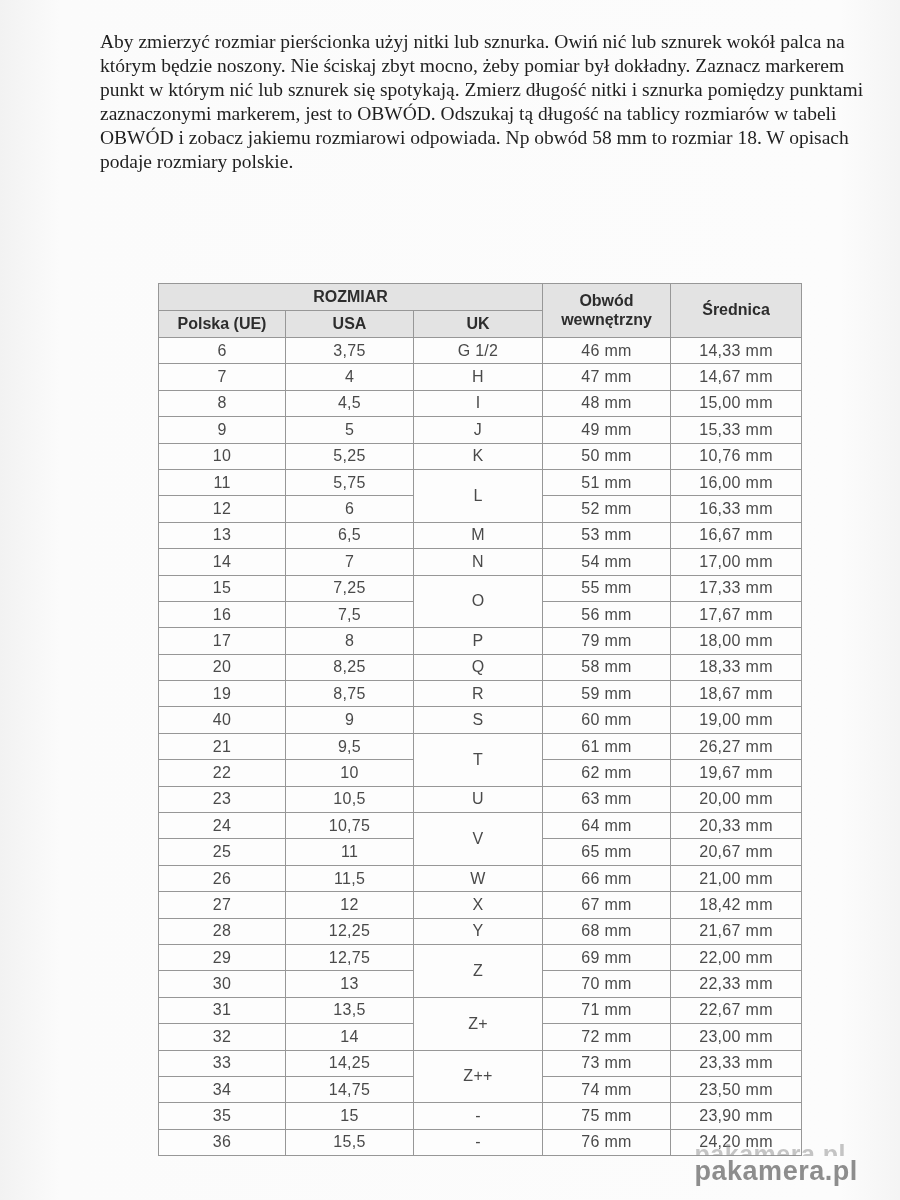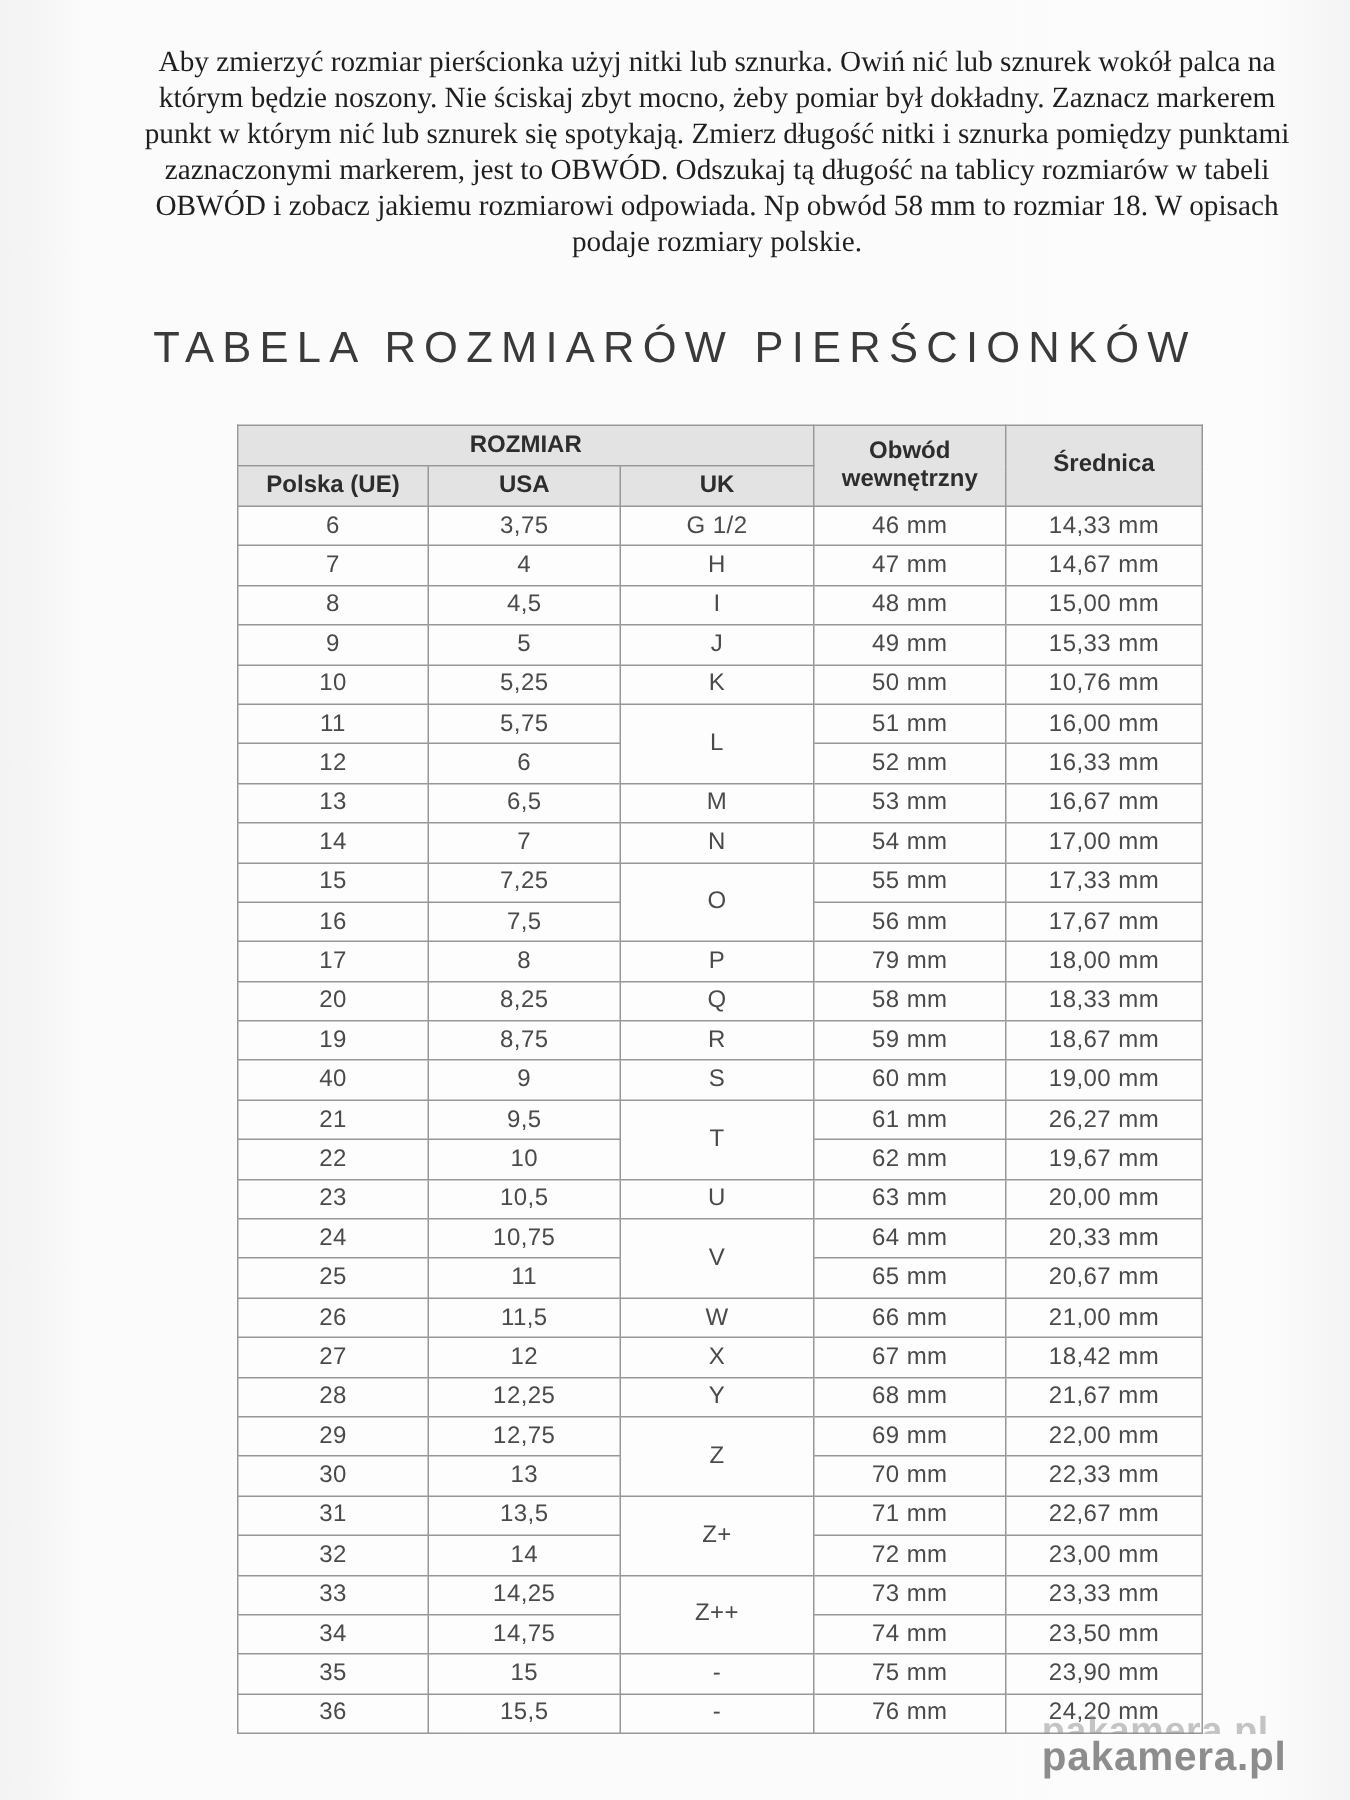--- a/index.html
+++ b/index.html
@@ -7,25 +7,25 @@
     width:900px;height:1200px;
     background:#f6f6f6;
     font-family:"Liberation Sans",sans-serif;
     overflow:hidden;
   }
   .page{
     position:relative;width:900px;height:1200px;
     background:linear-gradient(90deg,#f2f2f2 0px,#fbfbfb 60px,#fcfcfc 840px,#f4f4f4 900px);
   }
   .intro{
-    position:absolute;left:88px;top:30px;width:780px;
+    position:absolute;left:100px;top:30px;width:780px;
     margin:0;
     font-family:"Liberation Serif",serif;
     font-size:19.5px;line-height:24px;color:#1f1f1f;
-    text-align:center;
+    text-align:left;
   }
   .title{
     position:absolute;left:0;top:216px;width:100%;
     margin:0;text-align:center;
     font-size:29px;font-weight:400;letter-spacing:5.5px;
     color:#3a3a3a;
   }
   table.size-table{
     position:absolute;left:158px;top:283px;
     border-collapse:collapse;table-layout:fixed;
@@ -66,21 +66,20 @@
     margin-top:2px;
   }
 </style>
 </head>
 <body>
 
 <div class="page">
 
   <p class="intro">Aby zmierzyć rozmiar pierścionka użyj nitki lub sznurka. Owiń nić lub sznurek wokół palca na którym będzie noszony. Nie ściskaj zbyt mocno, żeby pomiar był dokładny. Zaznacz markerem punkt w którym nić lub sznurek się spotykają. Zmierz długość nitki i sznurka pomiędzy punktami zaznaczonymi markerem, jest to OBWÓD. Odszukaj tą długość na tablicy rozmiarów w tabeli OBWÓD i zobacz jakiemu rozmiarowi odpowiada. Np obwód 58 mm to rozmiar 18. W opisach podaje rozmiary polskie.</p>
 
-  <h1 class="title">TABELA ROZMIARÓW PIERŚCIONKÓW</h1>
 
   <table class="size-table">
     <colgroup>
       <col style="width:127px">
       <col style="width:128px">
       <col style="width:129px">
       <col style="width:128px">
       <col style="width:131px">
     </colgroup>
     <thead>

